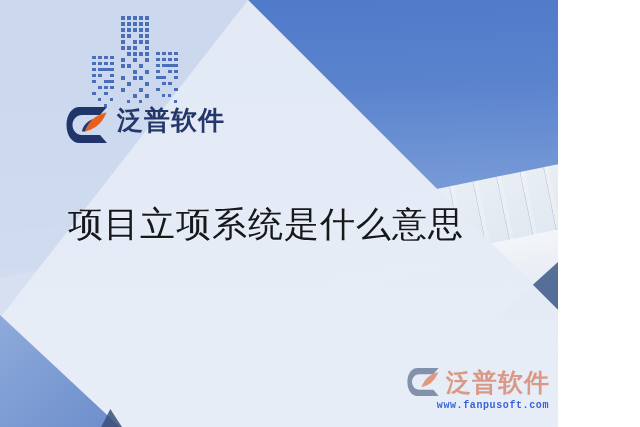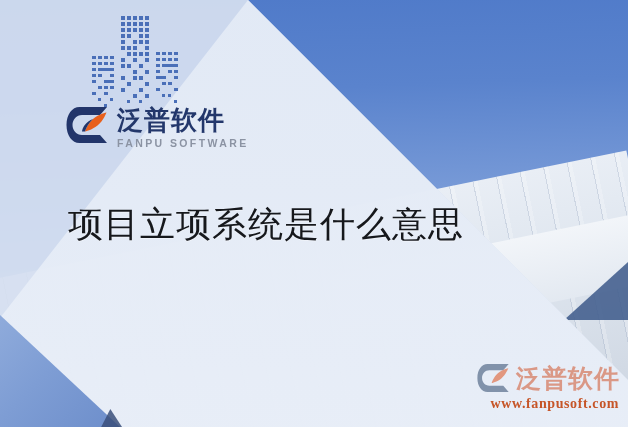--- a/index.html
+++ b/index.html
@@ -6,21 +6,21 @@
     margin: 0;
     padding: 0;
     background: #ffffff;
   }
   body {
     font-family: "Liberation Sans", sans-serif;
   }
 
   .banner {
     position: relative;
-    width: 628px;
+    width: 558px;
     height: 427px;
     overflow: hidden;
     background: #d5dff0;
   }
 
   
   .photo {
     position: absolute;
     inset: 0;
     background: linear-gradient(178deg, #4f7ac9 0%, #5a83cd 22%, #7a9cd8 48%, #a8bfe4 70%, #cbd9ec 86%, #dde5f1 100%);
@@ -244,25 +244,25 @@
   }
   .wm-cn {
     font-family: "DejaVu Sans", "Liberation Sans", sans-serif;
     font-size: 25px;
     font-weight: 700;
     line-height: 1;
     color: #d98d77;
     letter-spacing: 1px;
   }
   .wm-url {
-    font-family: Liberation Serif, serif;
-    font-size: 14px;
+    font-family: Liberation Mono, monospace;
+    font-size: 10px;
     font-weight: 700;
     line-height: 1;
-    color: #c2410c;
+    color: #1d4ed8;
     letter-spacing: 0.6px;
     margin-top: 4px;
     margin-right: 1px;
   }
 </style>
 </head>
 <body>
 
 <div class="banner">
 
@@ -393,21 +393,20 @@
   <div class="brand">
     <span class="brand-mark">
       <svg width="44" height="38" viewBox="0 0 44 38" xmlns="http://www.w3.org/2000/svg" aria-hidden="true">
         <path d="M13.5 1 H41 L34 9 H16 C10.5 9 6.5 13.6 6.5 19 C6.5 24.4 10.5 29 16 29 H34 L41 37 H13.5 C6 37 0.5 29.6 0.5 19 C0.5 8.4 6 1 13.5 1 Z" fill="#22356a"></path>
         <path d="M40.5 6.5 C40.5 6.5 33 7.8 27 13 C21.5 17.8 19 25.5 19 25.5 C19 25.5 26 24 31.5 19.5 C37.5 14.6 40.5 6.5 40.5 6.5 Z" fill="#e8601c"></path>
         <path d="M19 25.5 C19 25.5 21.5 17.8 27 13 C24 14 20.5 16.5 18.2 19.8 C16.5 22.2 16 25.5 16 25.5 Z" fill="#22356a"></path>
       </svg>
     </span>
     <span class="brand-text">
       <span class="brand-cn">泛普软件</span>
-      <span class="brand-en">FANPU SOFTWARE</span>
     </span>
   </div>
 
   <div class="headline">项目立项系统是什么意思</div>
 
   <div class="watermark">
     <span class="wm-row">
       <span class="wm-mark">
         <svg width="34" height="30" viewBox="0 0 44 38" xmlns="http://www.w3.org/2000/svg" aria-hidden="true">
           <path d="M13.5 1 H41 L34 9 H16 C10.5 9 6.5 13.6 6.5 19 C6.5 24.4 10.5 29 16 29 H34 L41 37 H13.5 C6 37 0.5 29.6 0.5 19 C0.5 8.4 6 1 13.5 1 Z" fill="#5f7391" opacity="0.85"></path>

